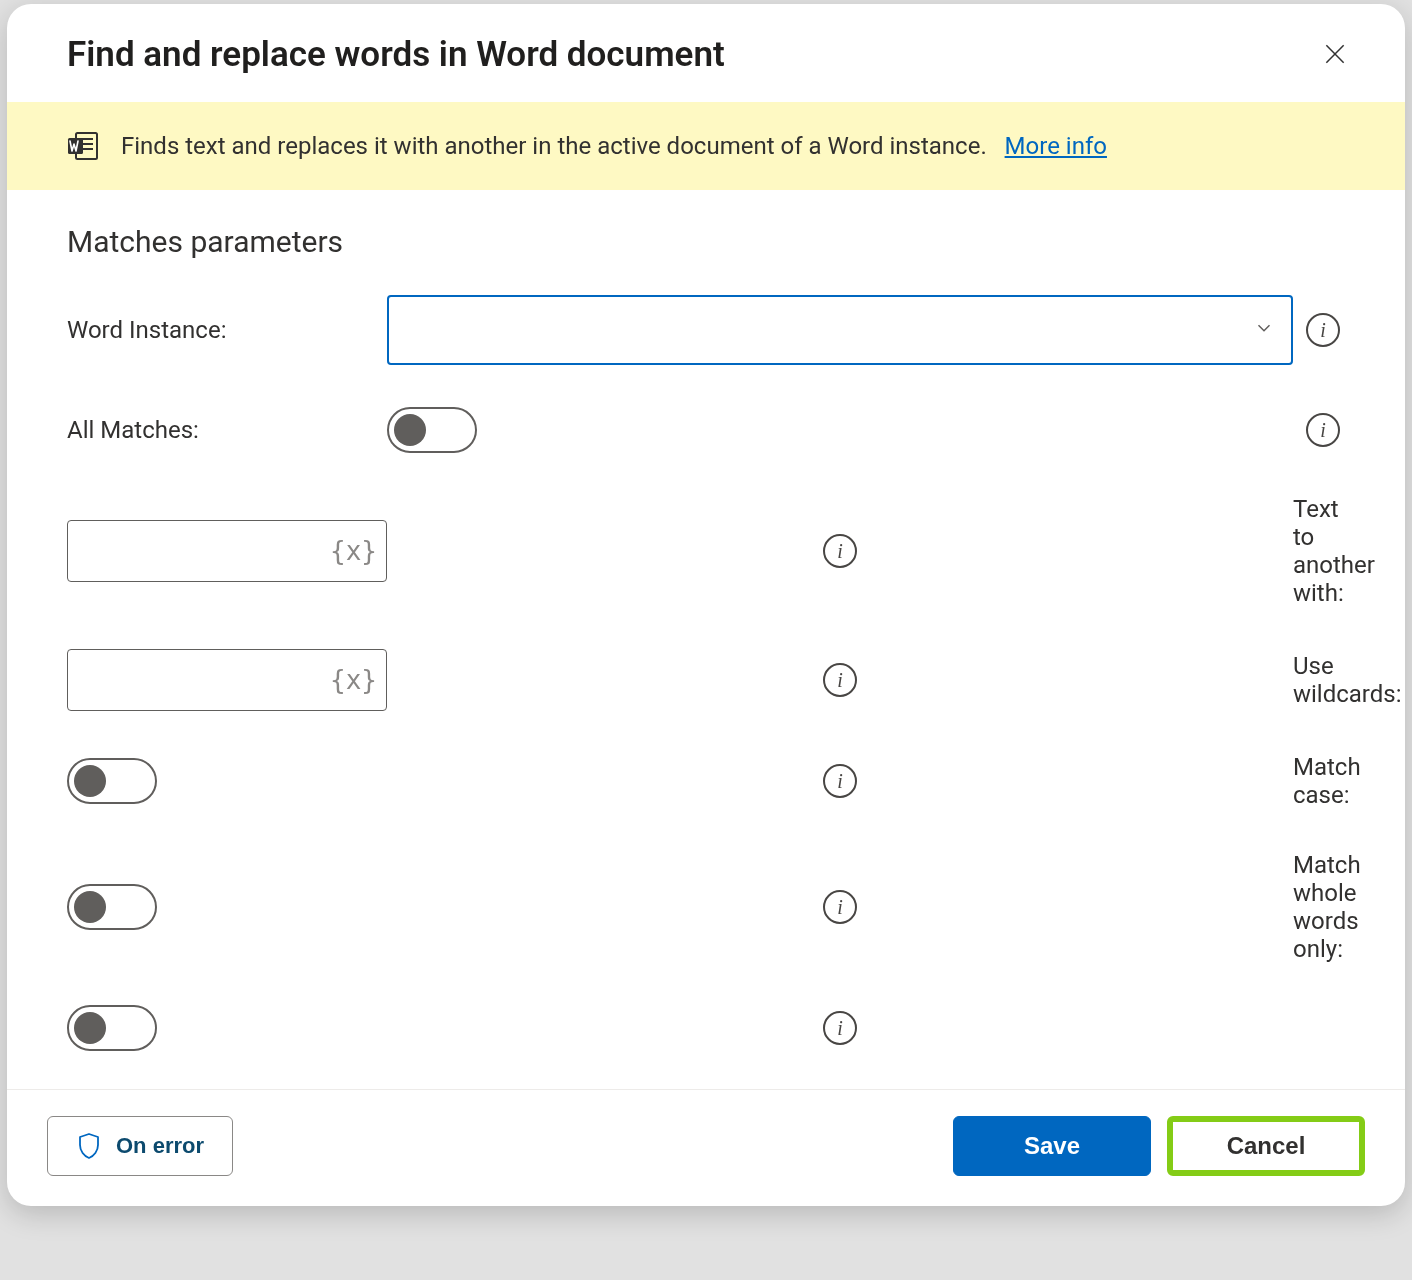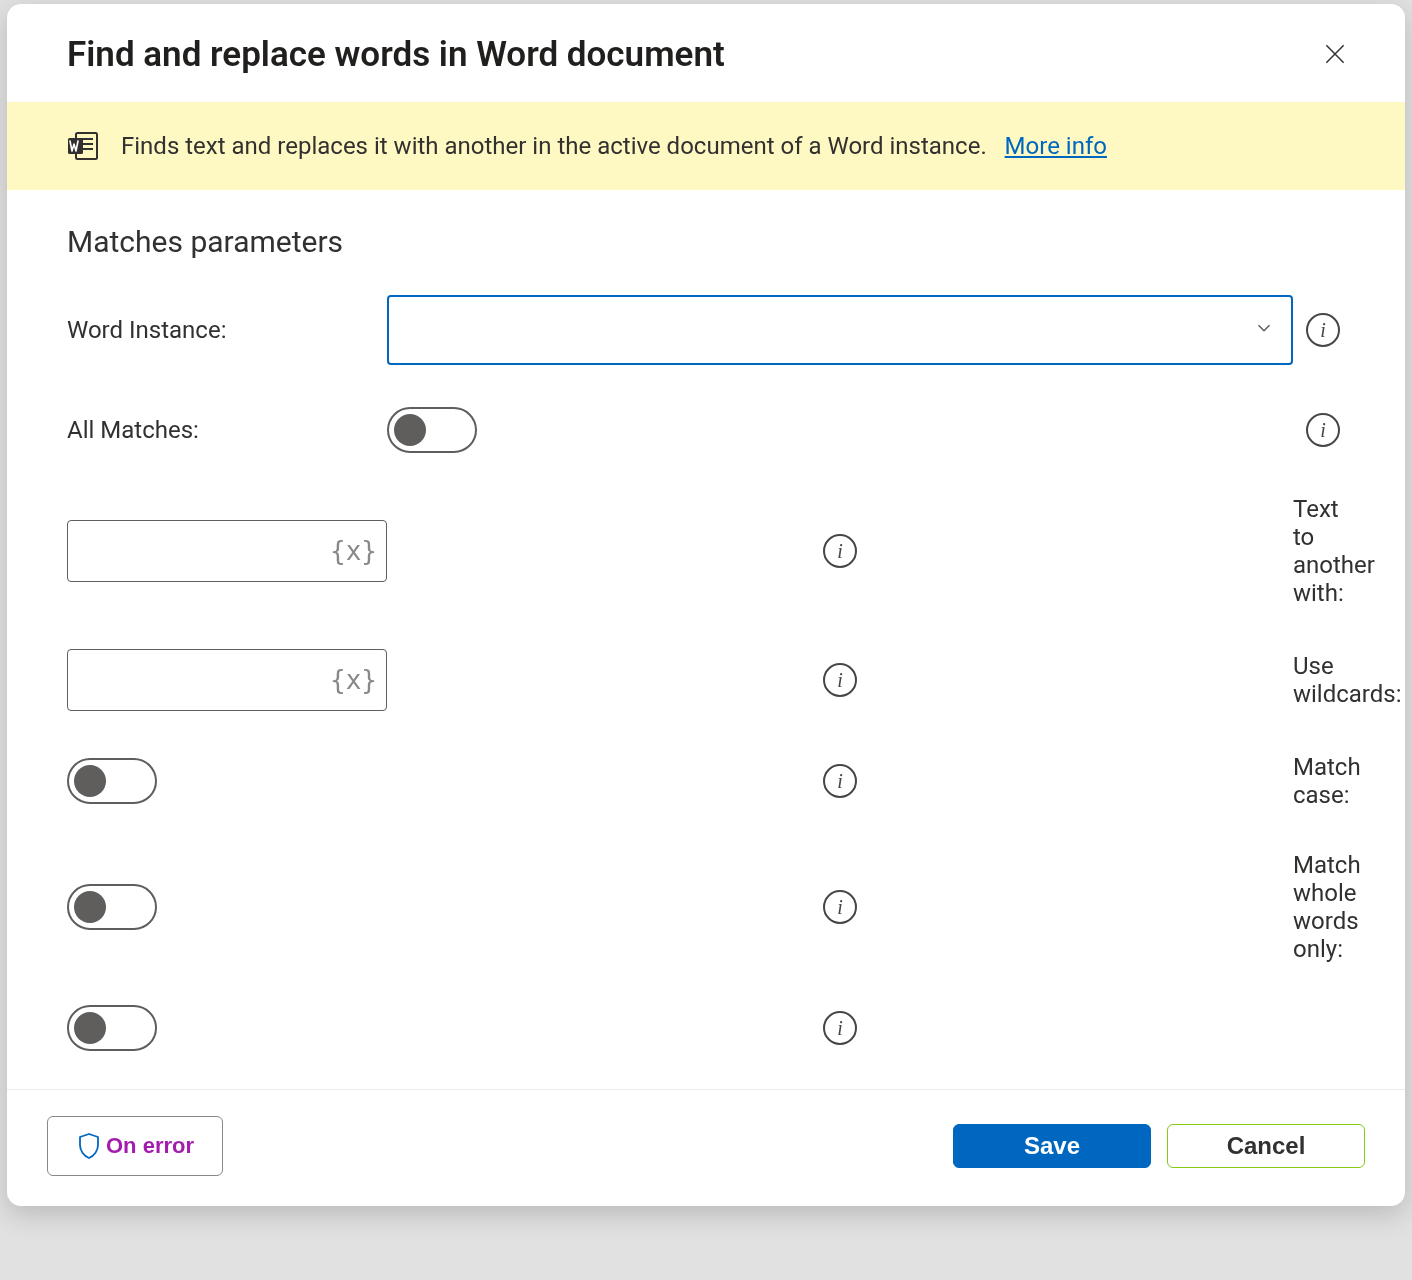--- a/index.html
+++ b/index.html
@@ -10,21 +10,21 @@
   }
   .backdrop {
     width: 1412px; height: 1280px;
     background: #e1e1e1;
     display: flex; align-items: flex-start; justify-content: center;
     padding-top: 4px;
   }
   .dialog {
     width: 1398px;
     background: #ffffff;
-    border-radius: 14px;
+    border-radius: 24px;
     box-shadow: 0 8px 28px rgba(0,0,0,0.18);
     overflow: hidden;
     display: flex;
     flex-direction: column;
   }
   .dlg-header {
     display: flex; align-items: center; justify-content: space-between;
     padding: 28px 48px 26px 60px;
   }
   .dlg-title {
@@ -166,45 +166,45 @@
     display: flex; align-items: center;
     padding: 26px 40px 30px 40px;
     gap: 16px;
   }
   .on-error-btn {
     height: 60px;
     padding: 0 28px;
     border: 1px solid #8a8886;
     background: #fff;
     border-radius: 6px;
-    display: inline-flex; align-items: center; gap: 4px;
+    display: inline-flex; align-items: center; gap: 14px;
     font-size: 22px; font-weight: 600;
-    color: #a21caf;
+    color: #0c4a6e;
     cursor: pointer;
   }
   .shield-icon { color: #0067c0; display:inline-flex; }
   .spacer { flex: 1 1 auto; }
   .btn {
-    height: 44px;
+    height: 60px;
     min-width: 198px;
     padding: 0 28px;
     border-radius: 6px;
     font-size: 24px; font-weight: 600;
     display: inline-flex; align-items: center; justify-content: center;
     cursor: pointer;
   }
   .btn-primary {
     background: #0067c0;
     color: #fff;
     border: 1px solid #0067c0;
   }
   .btn-secondary {
     background: #fff;
     color: #323130;
-    border: 1px solid #84cc16;
+    border: 6px solid #84cc16;
   }
 </style>
 </head>
 <body>
 
 <div class="backdrop">
   <div class="dialog">
 
     <div class="dlg-header">
       <div class="dlg-title">Find and replace words in Word document</div>

